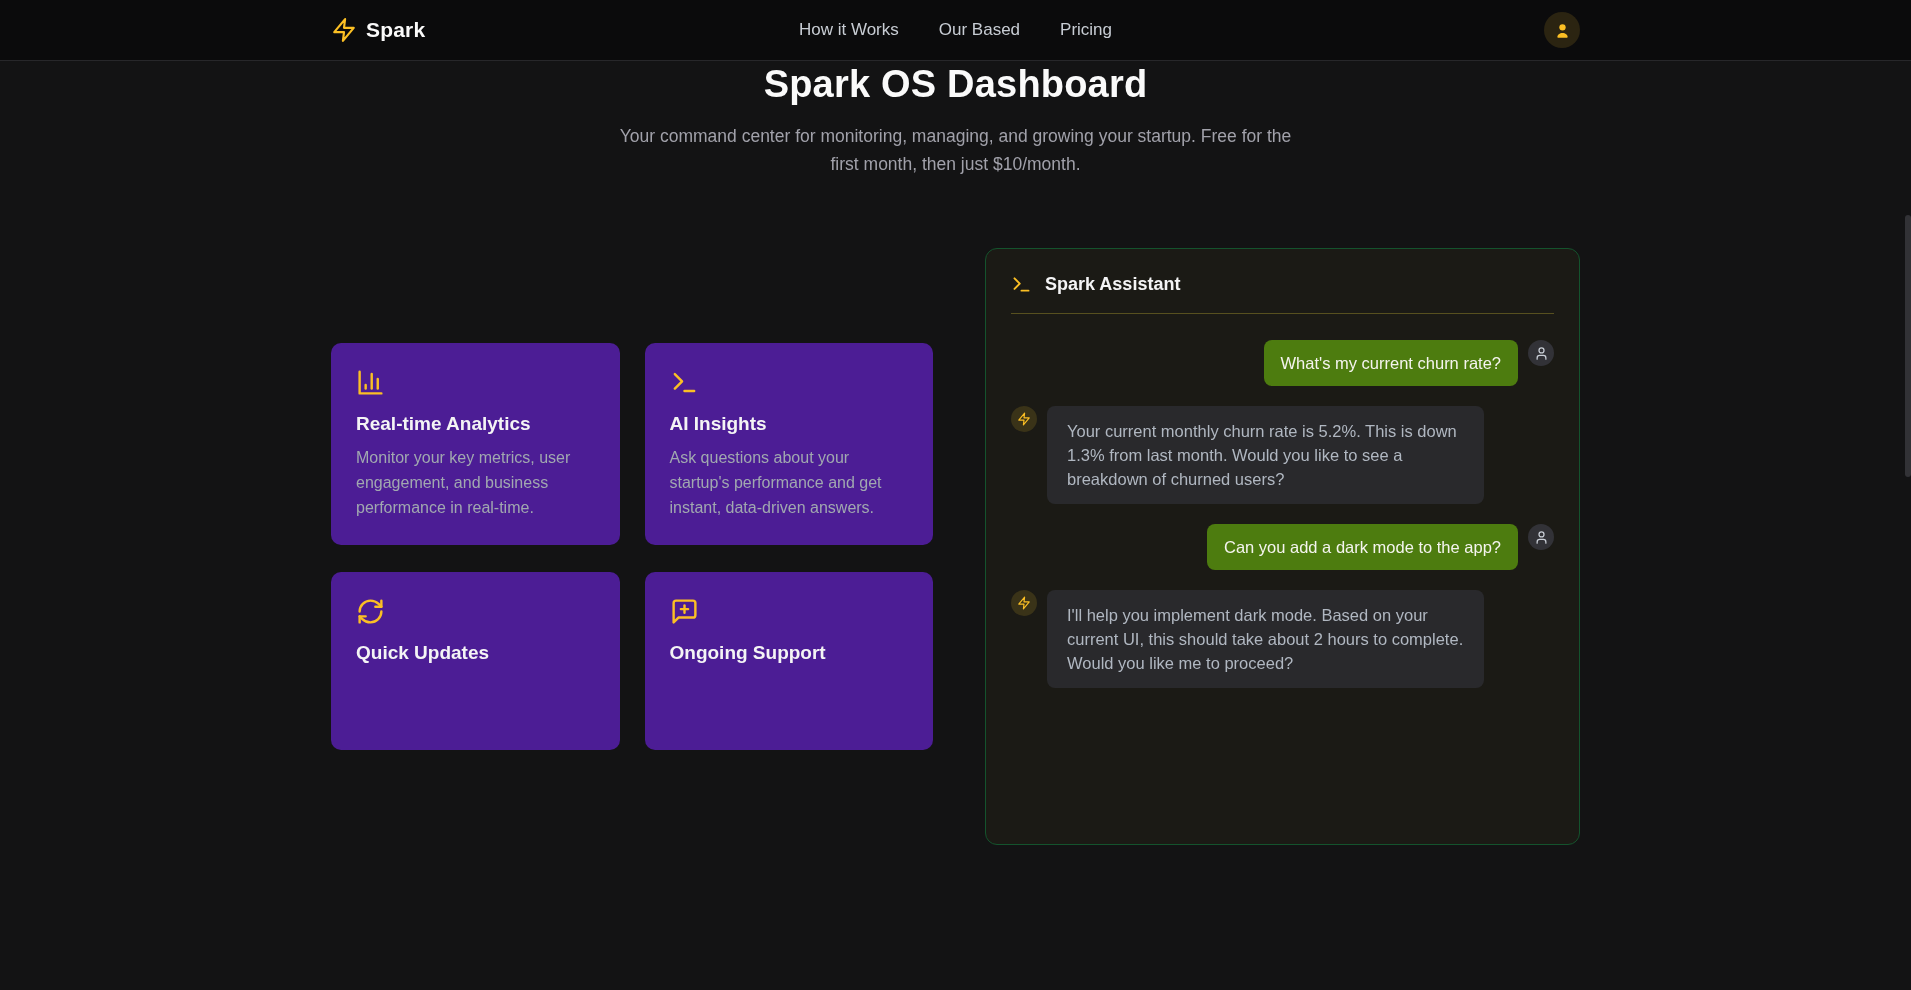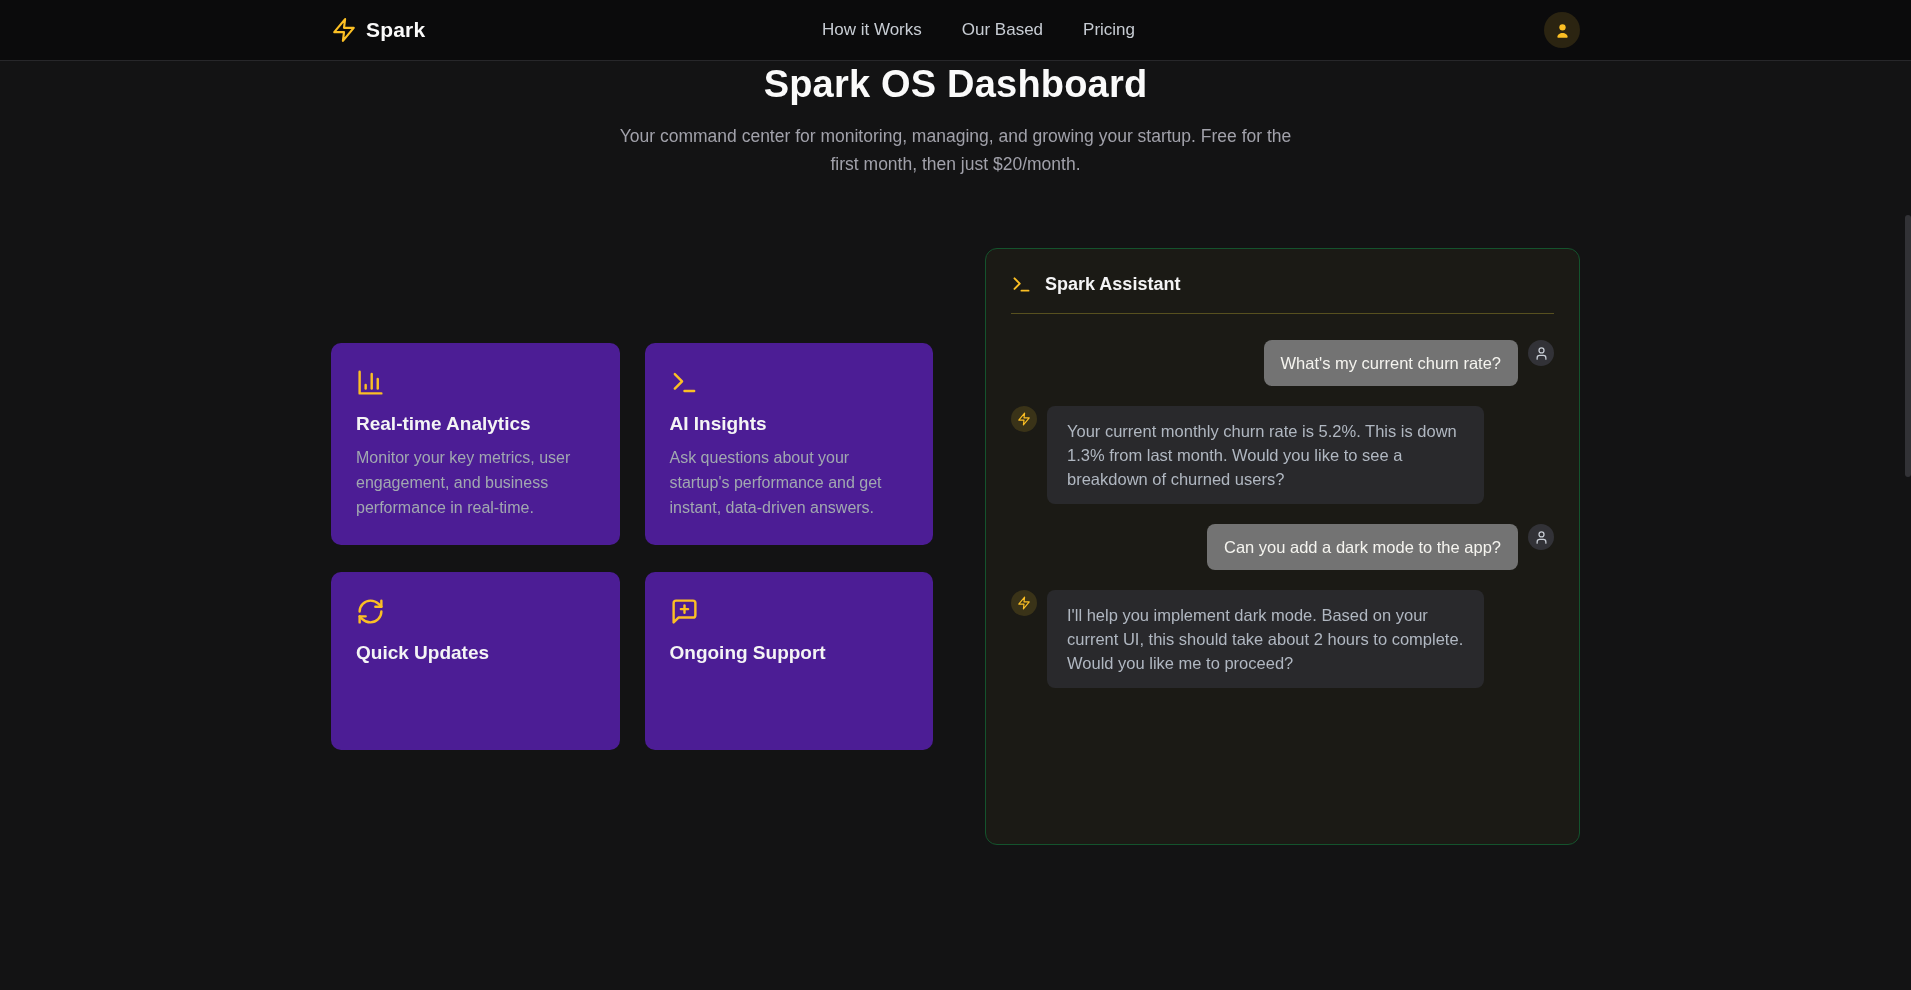--- a/index.html
+++ b/index.html
@@ -38,21 +38,20 @@
     color: #fafafa;
     letter-spacing: 0.2px;
     text-align: center;
   }
   .nav-links {
     position: absolute;
     left: 50%;
     transform: translateX(-50%);
     display: flex;
     gap: 40px;
-    margin-left: 23px;
   }
   .nav-link {
     font-size: 17px;
     color: #c8cdd4;
     text-decoration: none;
     cursor: pointer;
   }
   .avatar-btn {
     width: 36px;
     height: 36px;
@@ -159,21 +158,21 @@
     align-items: center;
     justify-content: center;
   }
   .msg-avatar.user-av { background: #323237; color: #c9ced6; }
   .msg-avatar.bot-av { background: #3a3318; color: #fbbf24; }
   .bubble {
     border-radius: 8px;
     font-size: 16.5px;
   }
   .bubble.user-bubble {
-    background: #737373;
+    background: #4d7c0f;
     color: #f5f4ef;
     padding: 12px 17px;
     line-height: 22px;
   }
   .bubble.bot-bubble {
     background: #29292c;
     color: #b0b7c1;
     padding: 13px 20px;
     line-height: 24px;
     max-width: 437px;
@@ -223,21 +222,21 @@
           <path d="M5.5 20.2c0-3.1 2.9-5.2 6.5-5.2s6.5 2.1 6.5 5.2c0 .5-.4.8-.9.8H6.4c-.5 0-.9-.3-.9-.8z"></path>
         </svg>
       </span>
     </button>
   </div>
 </header>
 
 <main>
   <section class="hero">
     <h1 class="hero-title">Spark OS Dashboard</h1>
-    <p class="hero-sub">Your command center for monitoring, managing, and growing your startup. Free for the first month, then just $20/month.</p>
+    <p class="hero-sub">Your command center for monitoring, managing, and growing your startup. Free for the first month, then just $10/month.</p>
   </section>
 
   <section class="content-grid">
 
     <div class="features-grid">
 
       <div class="feature-card">
         <div class="feature-icon">
           <svg width="29" height="29" viewBox="0 0 24 24" fill="none" stroke="currentColor" stroke-width="2" stroke-linecap="round" stroke-linejoin="round">
             <path d="M3 3v18h18"></path>

